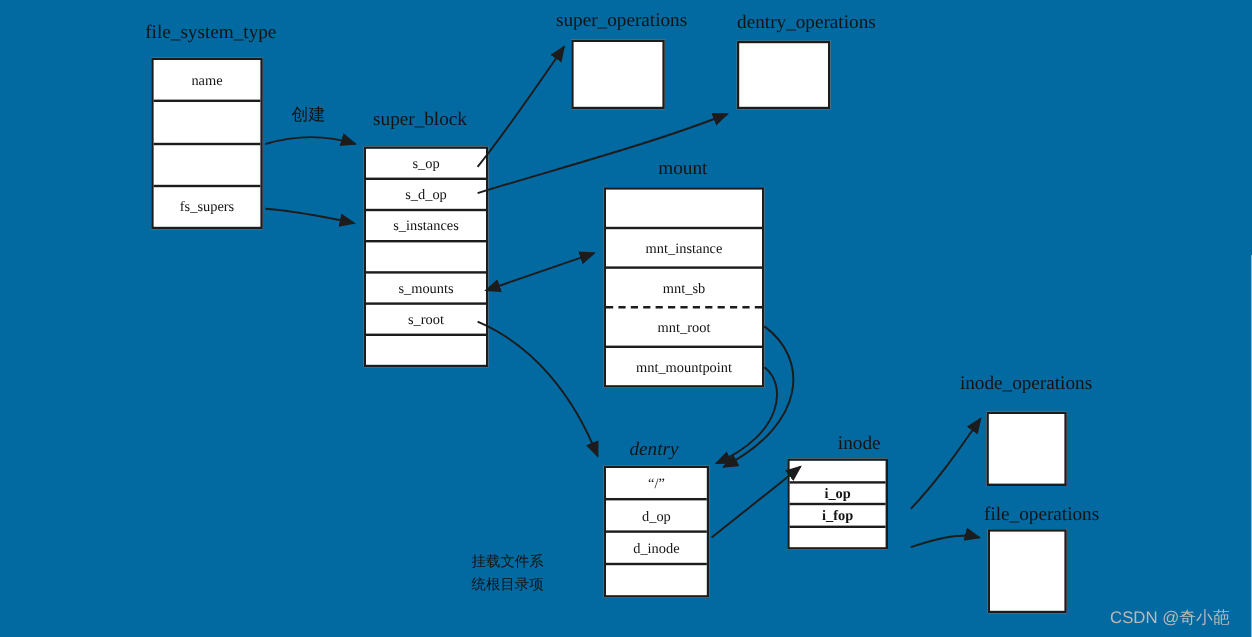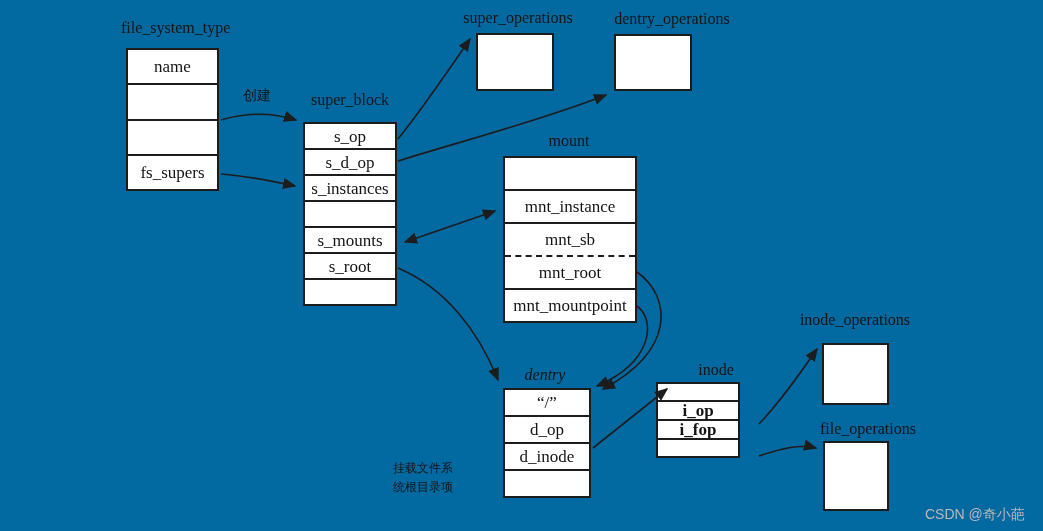--- a/index.html
+++ b/index.html
@@ -6,21 +6,21 @@
   .canvas {
     position:relative; width:1043px; height:531px; background:#0369a1;
     font-family:"Liberation Serif","DejaVu Serif",serif; color:#141414; overflow:hidden;
   }
   .struct {
     position:absolute; box-sizing:border-box; background:#ffffff;
     border:2px solid #1c1c1c; display:flex; flex-direction:column;
   }
   .row {
     flex:1; display:flex; align-items:center; justify-content:center;
-    font-size:17px; line-height:1; white-space:nowrap;
+    font-size:12px; line-height:1; white-space:nowrap;
   }
   .row + .row { border-top:2px solid #1c1c1c; }
   .row.dashed-top { border-top:2px dashed #1c1c1c; }
   .opbox { position:absolute; box-sizing:border-box; border:2px solid #1c1c1c; background:#ffffff; }
   .slabel { position:absolute; font-size:16px; white-space:nowrap; }
   .slabel.centered { transform:translateX(-50%); }
   .create-label { position:absolute; font-size:14px; white-space:nowrap; }
   .note { position:absolute; font-size:12px; line-height:19px; white-space:nowrap;margin-top:33px; }
   .watermark {
     position:absolute; font-family:"Liberation Sans","DejaVu Sans",sans-serif;
@@ -38,21 +38,21 @@
   <div class="struct" style="left:126px; top:48px; width:93px; height:143px;">
     <div class="row">name</div>
     <div class="row"></div>
     <div class="row"></div>
     <div class="row">fs_supers</div>
   </div>
 
   <div class="create-label" style="left:243px; top:87px;">创建</div>
 
   <div class="slabel centered" style="left:350px; top:91px;">super_block</div>
-  <div class="struct" style="left:303px; top:122px; width:94px; height:184px;text-align:right;">
+  <div class="struct" style="left:303px; top:122px; width:104px; height:184px;text-align:right;">
     <div class="row">s_op</div>
     <div class="row">s_d_op</div>
     <div class="row">s_instances</div>
     <div class="row"></div>
     <div class="row">s_mounts</div>
     <div class="row">s_root</div>
     <div class="row"></div>
   </div>
 
   <div class="slabel centered" style="left:518px; top:9px;">super_operations</div>

